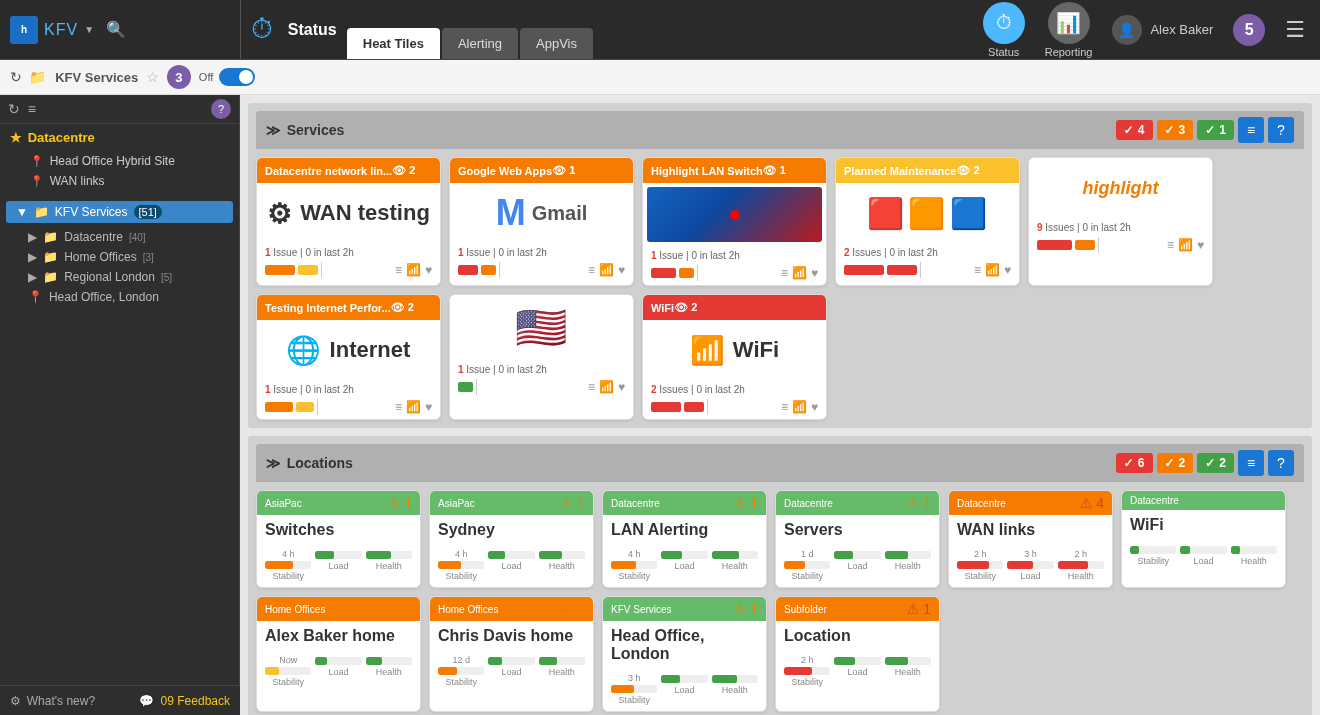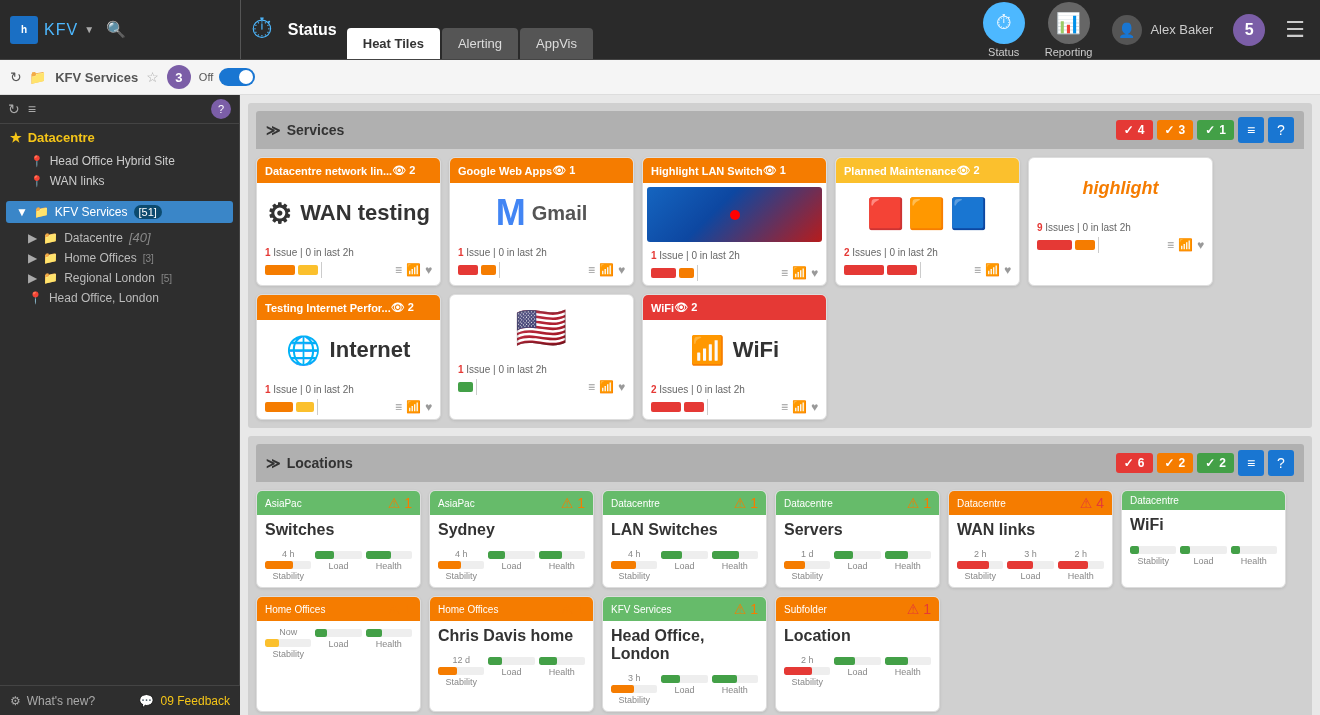--- a/index.html
+++ b/index.html
@@ -215,21 +215,21 @@
         <span class="folder-yellow">📁</span>
         <span>KFV Services</span>
         <span class="count">[<span>51</span>]</span>
       </div>
     </div>
 
     <div class="sidebar-sub-item">
       <span style="color:#aaa;">▶</span>
       <span class="folder-yellow">📁</span>
       <span>Datacentre</span>
-      <span style="color:#888;font-size:13px;font-style:italic;">[<span>40</span>]</span>
+      <span style="color:#888;font-size:10px;">[<span>40</span>]</span>
     </div>
     <div class="sidebar-sub-item">
       <span style="color:#aaa;">▶</span>
       <span class="folder-yellow">📁</span>
       <span>Home Offices</span>
       <span style="color:#888;font-size:10px;">[<span>3</span>]</span>
     </div>
     <div class="sidebar-sub-item">
       <span style="color:#aaa;">▶</span>
       <span class="folder-yellow">📁</span>
@@ -564,21 +564,21 @@
               <div class="metric-label">Health</div>
             </div>
           </div>
         </div>
 
         <div class="location-tile">
           <div class="loc-header green-bg">
             <span>Datacentre</span>
             <span class="warning-triangle">⚠ 1</span>
           </div>
-          <div class="loc-name">LAN Switches</div>
+          <div class="loc-name">LAN Alerting</div>
           <div class="loc-metrics">
             <div class="metric-block">
               <div class="metric-time">4 h</div>
               <div class="metric-bar-container">
                 <div class="metric-bar bar-orange" style="width:55%;"></div>
               </div>
               <div class="metric-label">Stability</div>
             </div>
             <div class="metric-block">
               <div class="metric-time"> </div>
@@ -687,20 +687,21 @@
               <div class="metric-label">Health</div>
             </div>
           </div>
         </div>
 
         <div class="location-tile">
           <div class="loc-header orange-bg">
             <span>Home Offices</span>
             <span class="warning-triangle">⚠ 1</span>
           </div>
+          <div class="loc-name">Alex Baker home</div>
           <div class="loc-metrics">
             <div class="metric-block">
               <div class="metric-time">Now</div>
               <div class="metric-bar-container">
                 <div class="metric-bar bar-yellow" style="width:30%;"></div>
               </div>
               <div class="metric-label">Stability</div>
             </div>
             <div class="metric-block">
               <div class="metric-time"> </div>

